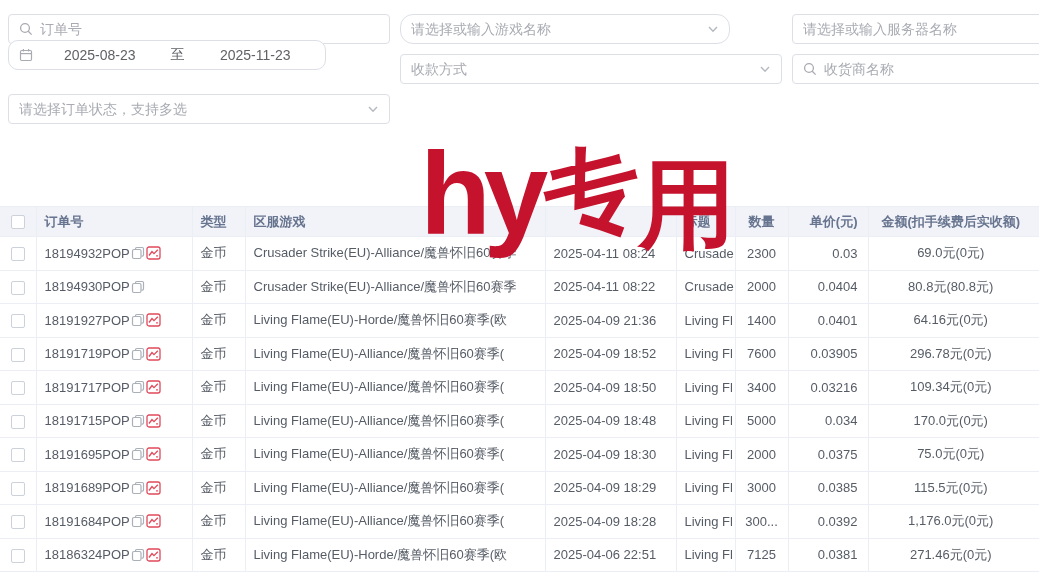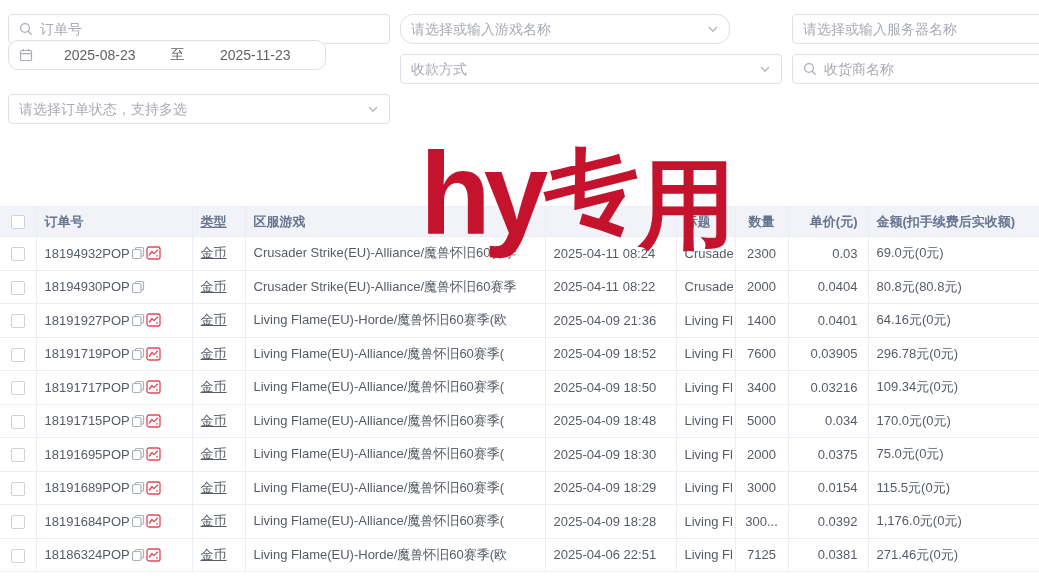--- a/index.html
+++ b/index.html
@@ -58,27 +58,27 @@
   th{
     height:30px;background:#f1f3f8;color:#67748f;font-weight:700;
     text-align:left;font-size:13px;
   }
   td{height:33.5px;color:#565c66;background:#fff;}
   tr td:first-child,tr th:first-child{border-left:none;}
   tr td:last-child,tr th:last-child{border-right:none;}
 
   .c-check{width:36px;text-align:center;padding:0;}
   .c-order{width:156px;}
-  .c-type{width:53px;text-decoration:underline;}
+  .c-type{width:53px;}
   .c-game{width:300px;}
   .c-time{width:131px;}
   .c-title{width:59px;padding-right:0;}
   .c-qty{width:53px;text-align:center;padding:0 4px;}
   .c-price{width:80px;text-align:right;padding-right:10px;}
-  .c-amount{width:171px;text-align:left;padding-right:14px;}
+  .c-amount{width:171px;text-align:center;padding-right:14px;}
 
   .checkbox{
     display:inline-block;width:14px;height:14px;box-sizing:border-box;
     border:1px solid #ccd1da;border-radius:2px;background:#fff;vertical-align:middle;cursor:pointer;
   }
   .order-cell{display:flex;align-items:center;gap:1px;}
   .order-no{color:#565c66;}
   .row-icon{display:inline-flex;cursor:pointer;flex:none;}
 
   
@@ -391,21 +391,21 @@
                   <circle cx="11" cy="9.8" r="0.9" fill="#e0485a"></circle>
                 </svg>
         </span>
       </span>
     </td>
     <td class="c-type">金币</td>
     <td class="c-game">Living Flame(EU)-Alliance/魔兽怀旧60赛季(</td>
     <td class="c-time">2025-04-09 18:29</td>
     <td class="c-title">Living Fl</td>
     <td class="c-qty">3000</td>
-    <td class="c-price">0.0154</td>
+    <td class="c-price">0.0385</td>
     <td class="c-amount">115.5元(0元)</td>
   </tr>
         <tr>
     <td class="c-check"><span class="checkbox"></span></td>
     <td class="c-order">
       <span class="order-cell">
         <span class="order-no">18191684POP</span>
         <span class="row-icon">
           <svg width="14" height="14" viewBox="0 0 14 14">
                   <rect x="1.5" y="3.5" width="8.5" height="9" rx="1.5" fill="none" stroke="#aab0b8" stroke-width="1.2"></rect>

